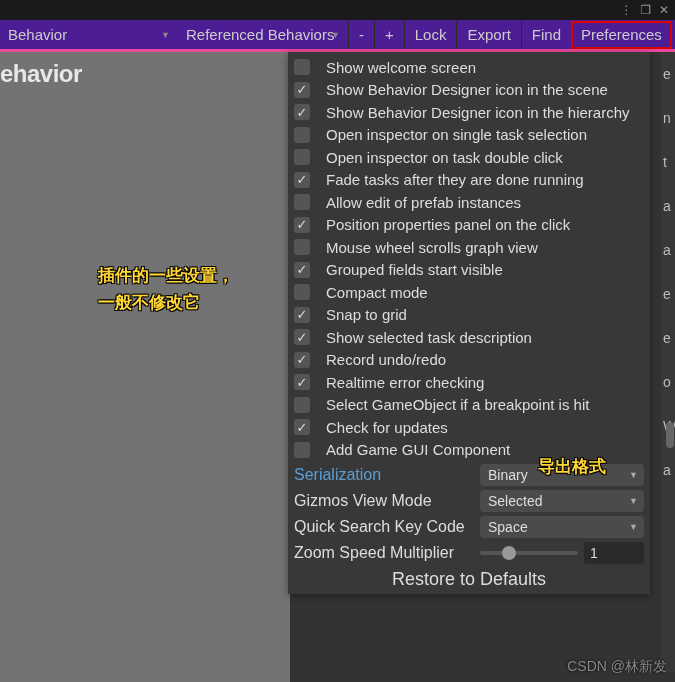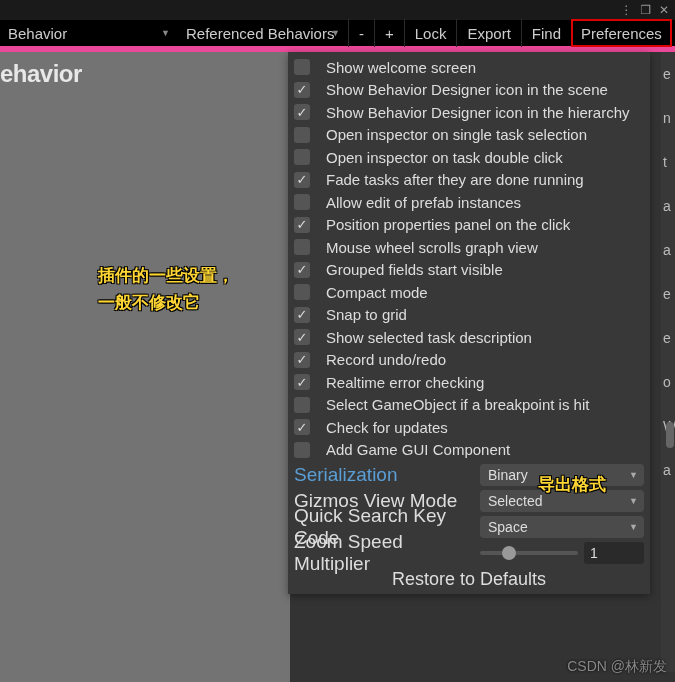--- a/index.html
+++ b/index.html
@@ -1,42 +1,42 @@
 <!DOCTYPE html>
 <html><head>
 <meta charset="utf-8">
 <style>
 * { margin: 0; padding: 0; box-sizing: border-box; font-family: -apple-system, Arial, sans-serif; }
 body { background: #333; width: 675px; height: 682px; overflow: hidden; color: #ccc; position: relative; }
 
 .titlebar { height: 20px; background: #1a1a1a; display: flex; justify-content: flex-end; align-items: center; padding-right: 6px; gap: 8px; }
 .titlebar span { color: #999; font-size: 12px; cursor: pointer; }
 
-.toolbar { height: 32px; background: #000000; display: flex; align-items: center; border-bottom: 6px solid #ec4899; font-size: 15px; }
+.toolbar { height: 32px; background: #4c1d95; display: flex; align-items: center; border-bottom: 3px solid #ec4899; font-size: 15px; }
 .dropdown { display: flex; align-items: center; padding: 0 8px; height: 100%; position: relative; color: #ccc; }
 .dropdown-main { width: 178px; }
 .dropdown-ref { width: 170px; }
 .tri { font-size: 9px; color: #888; position: absolute; right: 8px; }
 .btn { padding: 0 10px; height: 28px; display: flex; align-items: center; color: #ccc; border-left: 1px solid #2a2a2a; }
 .btn.pref { border: 2px solid #d00; padding: 0 8px; }
 
 .main { display: flex; height: calc(100% - 52px); position: relative; }
 .left { width: 290px; background: #737373; position: relative; }
 .title-big { font-size: 24px; font-weight: bold; color: #e8e8e8; padding: 8px 0 0 0; letter-spacing: -0.5px; }
 .annotation { position: absolute; top: 210px; left: 98px; font-size: 17px; font-weight: bold; color: #ffd633; text-shadow: 1px 1px 0 #000, -1px -1px 0 #000, 1px -1px 0 #000, -1px 1px 0 #000; line-height: 1.6; }
-.annotation2 { position: absolute; top: 473px; left: 538px; font-size: 17px; font-weight: bold; color: #ffd633; text-shadow: 1px 1px 0 #000, -1px -1px 0 #000, 1px -1px 0 #000, -1px 1px 0 #000; z-index: 10; }
+.annotation2 { position: absolute; top: 455px; left: 538px; font-size: 17px; font-weight: bold; color: #ffd633; text-shadow: 1px 1px 0 #000, -1px -1px 0 #000, 1px -1px 0 #000, -1px 1px 0 #000; z-index: 10; }
 
 .panel { position: absolute; left: 288px; top: 0; width: 362px; background: #383838; padding: 4px 6px; box-shadow: 0 2px 8px rgba(0,0,0,0.4); }
 .check-row { display: flex; align-items: center; height: 22.5px; gap: 8px; }
 .checkbox { width: 16px; height: 16px; background: #555; border-radius: 3px; margin-right: 8px; display: flex; align-items: center; justify-content: center; font-size: 13px; color: #ddd; flex-shrink: 0; }
 .checkbox.checked::after { content: "✓"; }
 .check-row span { font-size: 15px; color: #ddd; }
 
 .field-row { display: flex; align-items: center; height: 25px; margin-top: 1px; }
-.field-label { width: 186px; font-size: 19px; color: #ddd; }
+.field-label { width: 186px; font-size: 16px; color: #ddd; }
 .field-label.link { color: #5a9ed6; }
 .select { flex: 1; height: 22px; background: #4b4b4b; border-radius: 4px; display: flex; align-items: center; padding: 0 8px; font-size: 14px; color: #ddd; position: relative; }
 .select .tri2 { position: absolute; right: 6px; font-size: 9px; color: #aaa; }
 .slider-wrap { flex: 1; display: flex; align-items: center; gap: 6px; }
 .slider { flex: 1; height: 4px; background: #555; border-radius: 2px; position: relative; }
 .slider-thumb { position: absolute; left: 22px; top: -5px; width: 14px; height: 14px; background: #999; border-radius: 50%; }
 .num-input { width: 60px; height: 22px; background: #2a2a2a; border-radius: 3px; padding: 0 6px; font-size: 14px; color: #ddd; display: flex; align-items: center; }
 
 .restore { text-align: center; font-size: 18px; color: #ddd; padding-top: 4px; }
 

